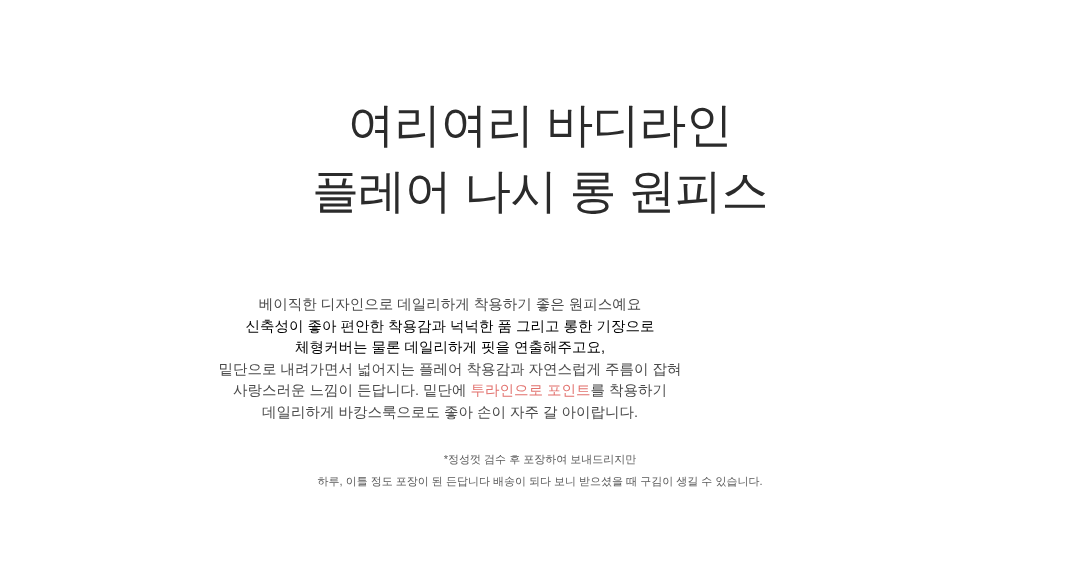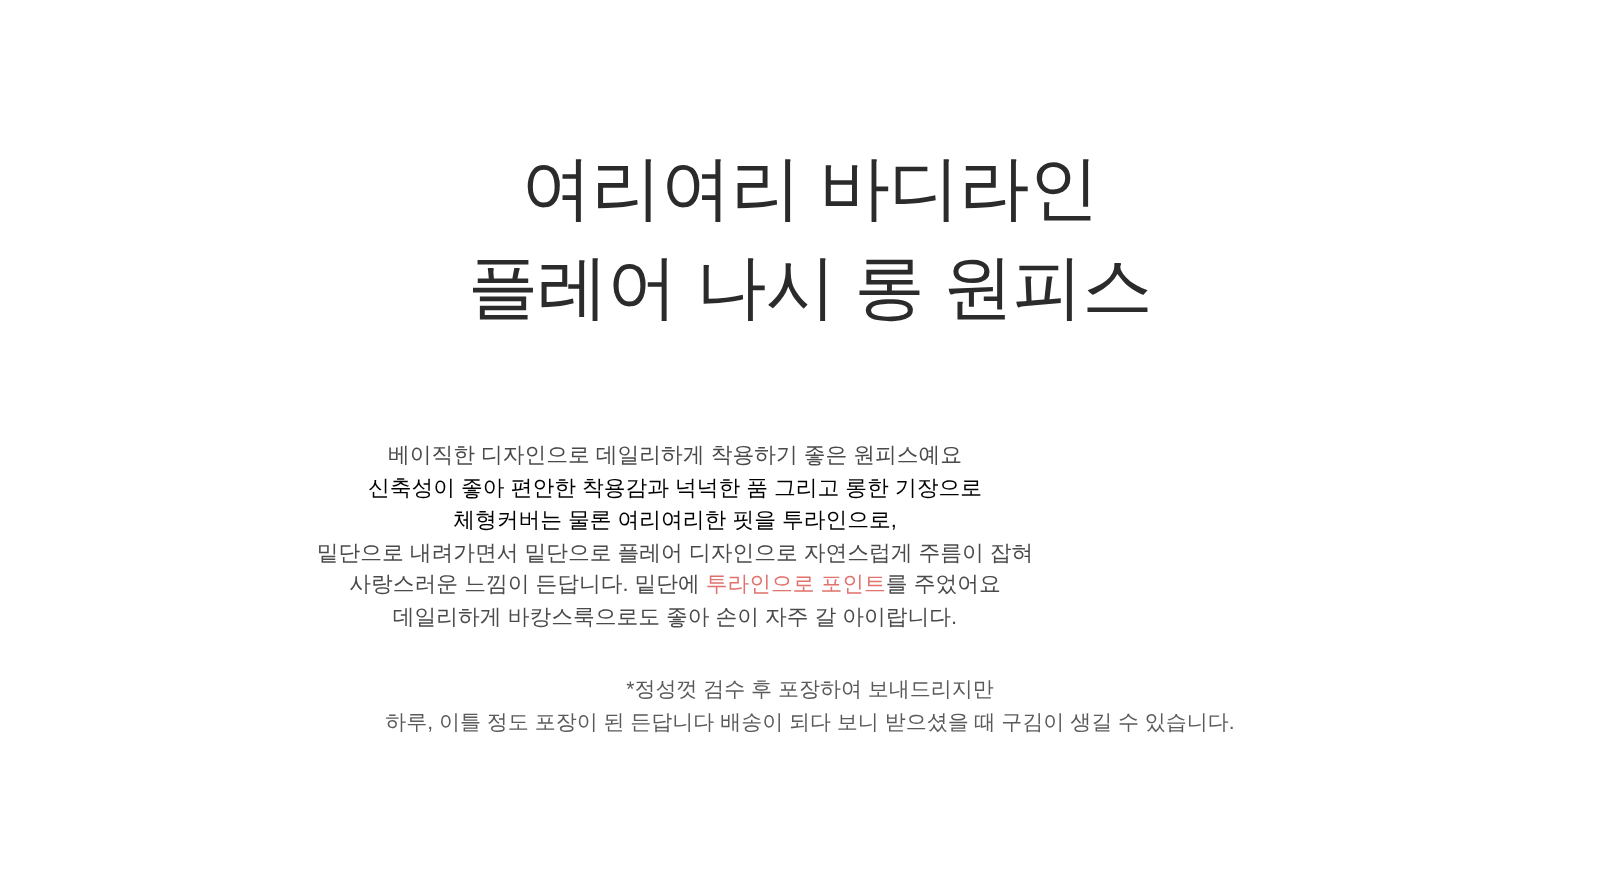--- a/index.html
+++ b/index.html
@@ -56,41 +56,41 @@
   }
   .notice-block {
     position: absolute;
     top: 448px;
     left: 0;
     width: 1080px;
     text-align: center;
   }
   .notice-line {
     display: block;
-    font-size: 14px;
+    font-size: 11px;
     line-height: 22px;
     color: #5a5a5a;
   }
 </style>
 </head>
 <body>
 
 <div class="page">
 
   <div class="title-block">
     <span class="title-line">여리여리 바디라인</span>
     <span class="title-line">플레어 나시 롱 원피스</span>
   </div>
 
   <div class="desc-block">
     <span class="desc-line">베이직한 디자인으로 데일리하게 착용하기 좋은 원피스예요</span>
     <span class="desc-line accent">신축성이 좋아 편안한 착용감과 넉넉한 품 그리고 롱한 기장으로</span>
-    <span class="desc-line accent">체형커버는 물론 여리여리한 핏을 투라인으로,</span>
-    <span class="desc-line">밑단으로 내려가면서 밑단으로 플레어 디자인으로 자연스럽게 주름이 잡혀</span>
-    <span class="desc-line"><span>사랑스러운 느낌이 든답니다. 밑단에 </span><span class="seg-accent">투라인으로 포인트</span><span>를 주었어요</span></span>
+    <span class="desc-line accent">체형커버는 물론 데일리하게 핏을 연출해주고요,</span>
+    <span class="desc-line">밑단으로 내려가면서 넓어지는 플레어 착용감과 자연스럽게 주름이 잡혀</span>
+    <span class="desc-line"><span>사랑스러운 느낌이 든답니다. 밑단에 </span><span class="seg-accent">투라인으로 포인트</span><span>를 착용하기</span></span>
     <span class="desc-line">데일리하게 바캉스룩으로도 좋아 손이 자주 갈 아이랍니다.</span>
   </div>
 
   <div class="notice-block">
     <span class="notice-line">*정성껏 검수 후 포장하여 보내드리지만</span>
     <span class="notice-line">하루, 이틀 정도 포장이 된 든답니다 배송이 되다 보니 받으셨을 때 구김이 생길 수 있습니다.</span>
   </div>
 
 </div>
 

